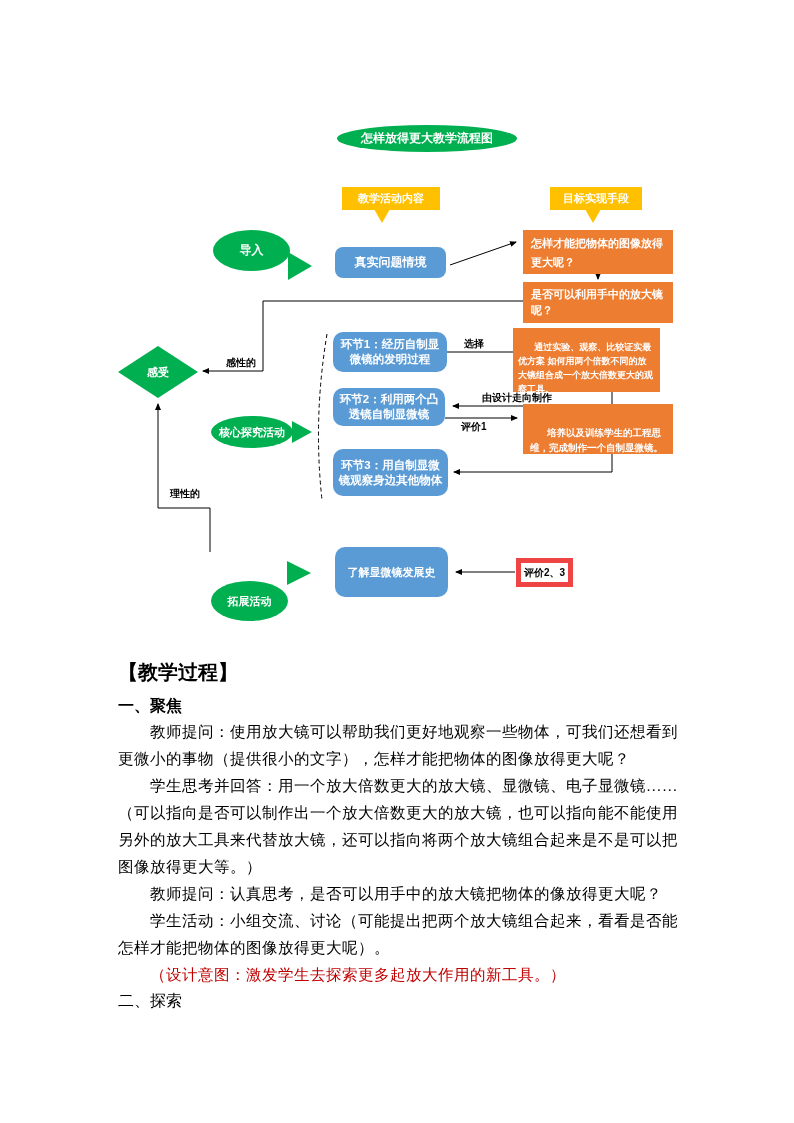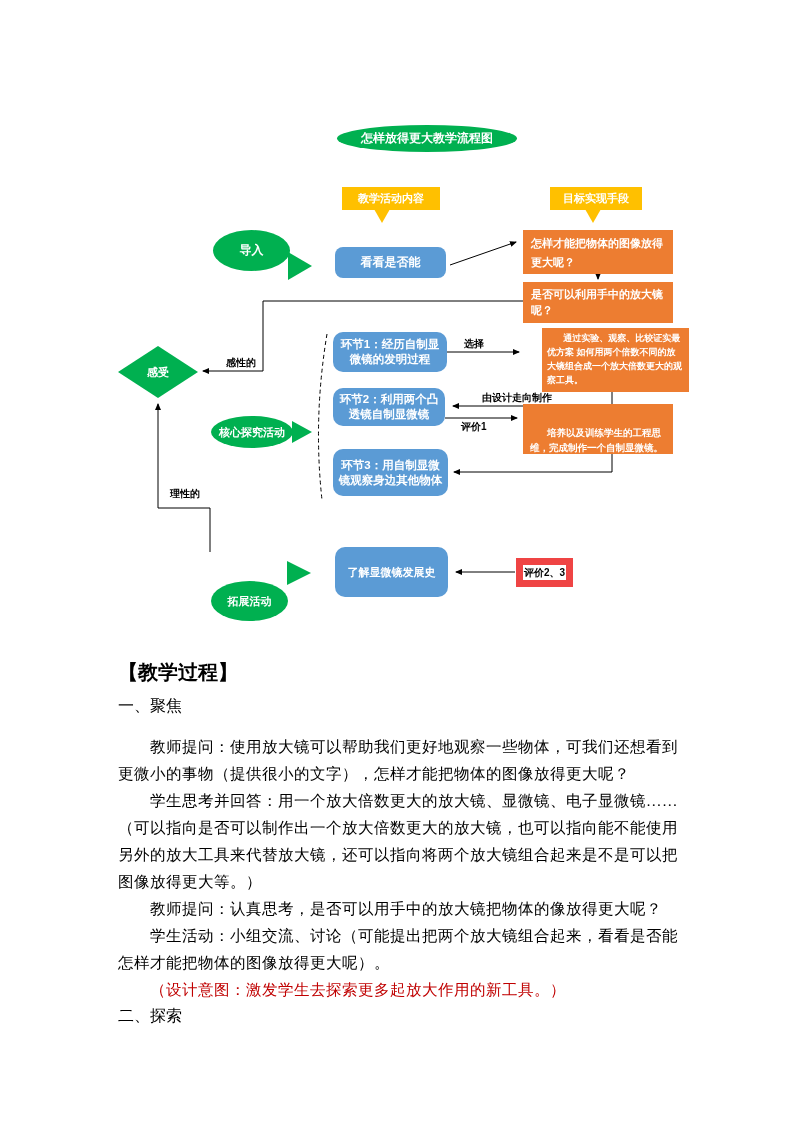--- a/index.html
+++ b/index.html
@@ -30,47 +30,47 @@
   #callout-right-tail{left:585px;top:209px;}
   #intro-ell{left:213px;top:230px;width:77px;height:41px;font-size:12px;}
   #intro-arrow{left:288px;top:252px;border-top:14px solid transparent;
                border-bottom:14px solid transparent;border-left:24px solid var(--green,#00B050);}
   #box-situation{left:335px;top:247px;width:111px;height:31px;font-size:12px;border-radius:8px;}
   #box-q1{left:523px;top:230px;width:150px;height:44px;font-size:11px;font-weight:bold;
           color:#fff;padding:4px 8px;line-height:19px;}
   #box-q2{left:523px;top:282px;width:150px;height:41px;font-size:11px;font-weight:bold;
           color:#fff;padding:4px 8px;line-height:16px;}
   #box-step1{left:333px;top:332px;width:114px;height:40px;font-size:11.5px;padding:3px;}
-  #box-m1{left:542px;top:328px;width:147px;height:64px;font-size:9px;font-weight:bold;
-          color:#fff;padding:3px 5px;line-height:14px;text-indent:1.8em;}
+  #box-m1{left:513px;top:328px;width:147px;height:64px;font-size:9px;font-weight:bold;
+          color:#fff;padding:12px 5px;line-height:14px;text-indent:1.8em;}
   #box-step2{left:333px;top:388px;width:112px;height:38px;font-size:11.5px;padding:3px;}
   #box-m2{left:523px;top:404px;width:150px;height:50px;font-size:9.5px;font-weight:bold;
           color:#fff;padding:21px 7px;line-height:15px;text-indent:1.8em;}
   #box-step3{left:333px;top:449px;width:115px;height:47px;font-size:11.5px;padding:3px;}
   #sh-diamond{left:118px;top:346px;width:80px;height:52px;font-size:11px;}
   #core-ell{left:211px;top:416px;width:82px;height:32px;font-size:11px;}
   #core-arrow{left:292px;top:421px;border-top:11px solid transparent;
               border-bottom:11px solid transparent;border-left:20px solid var(--green,#00B050);}
   #ext-ell{left:211px;top:581px;width:77px;height:40px;font-size:11px;}
   #ext-arrow{left:287px;top:561px;border-top:12px solid transparent;
              border-bottom:12px solid transparent;border-left:24px solid var(--green,#00B050);}
   #box-history{left:335px;top:547px;width:113px;height:50px;font-size:11px;}
   #box-eval23{left:516px;top:558px;width:57px;height:29px;background:#fff;color:#000;
-              border:7px solid #ef4444;font-size:10px;font-weight:bold;border-radius:0;}
+              border:5px solid #ef4444;font-size:10px;font-weight:bold;border-radius:0;}
 
   #lbl-perceptual{left:226px;top:356px;}
   #lbl-rational{left:170px;top:487px;}
   #lbl-choose{left:464px;top:337px;}
   #lbl-design{left:482px;top:391px;}
   #lbl-eval1{left:461px;top:420px;}
 
   .doc{position:absolute;left:118px;top:659px;width:562px;color:#000;
        font-family:"Liberation Serif",serif;}
   .doc-heading{font-size:20px;font-weight:bold;margin:0 0 10px 0;}
-  .doc-sub{font-size:16px;font-weight:normal;margin:0 0 16px 0;}
+  .doc-sub{font-size:16px;font-weight:bold;margin:0 0 1px 0;}
   .doc-line{font-size:15.5px;line-height:27px;letter-spacing:0.5px;}
   .doc-line.indent{text-indent:32px;}
   .doc-line.red{color:var(--red,#C00000);}
   .doc-sub2{font-size:16px;font-weight:normal;margin:3px 0 0 0;}
 </style>
 </head>
 <body>
 
 <div class="page">
 
@@ -97,21 +97,21 @@
     <div id="sh-title" class="shape ellipse">怎样放得更大教学流程图</div>
 
     <div id="callout-left" class="shape yellow">教学活动内容</div>
     <div id="callout-left-tail" class="tri-down"></div>
     <div id="callout-right" class="shape yellow">目标实现手段</div>
     <div id="callout-right-tail" class="tri-down"></div>
 
     <div id="intro-ell" class="shape ellipse">导入</div>
     <div id="intro-arrow" class="tri-right"></div>
 
-    <div id="box-situation" class="shape blue">看看是否能</div>
+    <div id="box-situation" class="shape blue">真实问题情境</div>
 
     <div id="box-q1" class="shape orange">怎样才能把物体的图像放得更大呢？</div>
     <div id="box-q2" class="shape orange">是否可以利用手中的放大镜呢？</div>
 
     <div id="box-step1" class="shape blue">环节1：经历自制显微镜的发明过程</div>
     <div id="box-m1" class="shape orange">通过实验、观察、比较证实最优方案 如何用两个倍数不同的放大镜组合成一个放大倍数更大的观察工具。</div>
     <div id="box-step2" class="shape blue">环节2：利用两个凸透镜自制显微镜</div>
     <div id="box-m2" class="shape orange">培养以及训练学生的工程思维，完成制作一个自制显微镜。</div>
     <div id="box-step3" class="shape blue">环节3：用自制显微镜观察身边其他物体</div>
 

